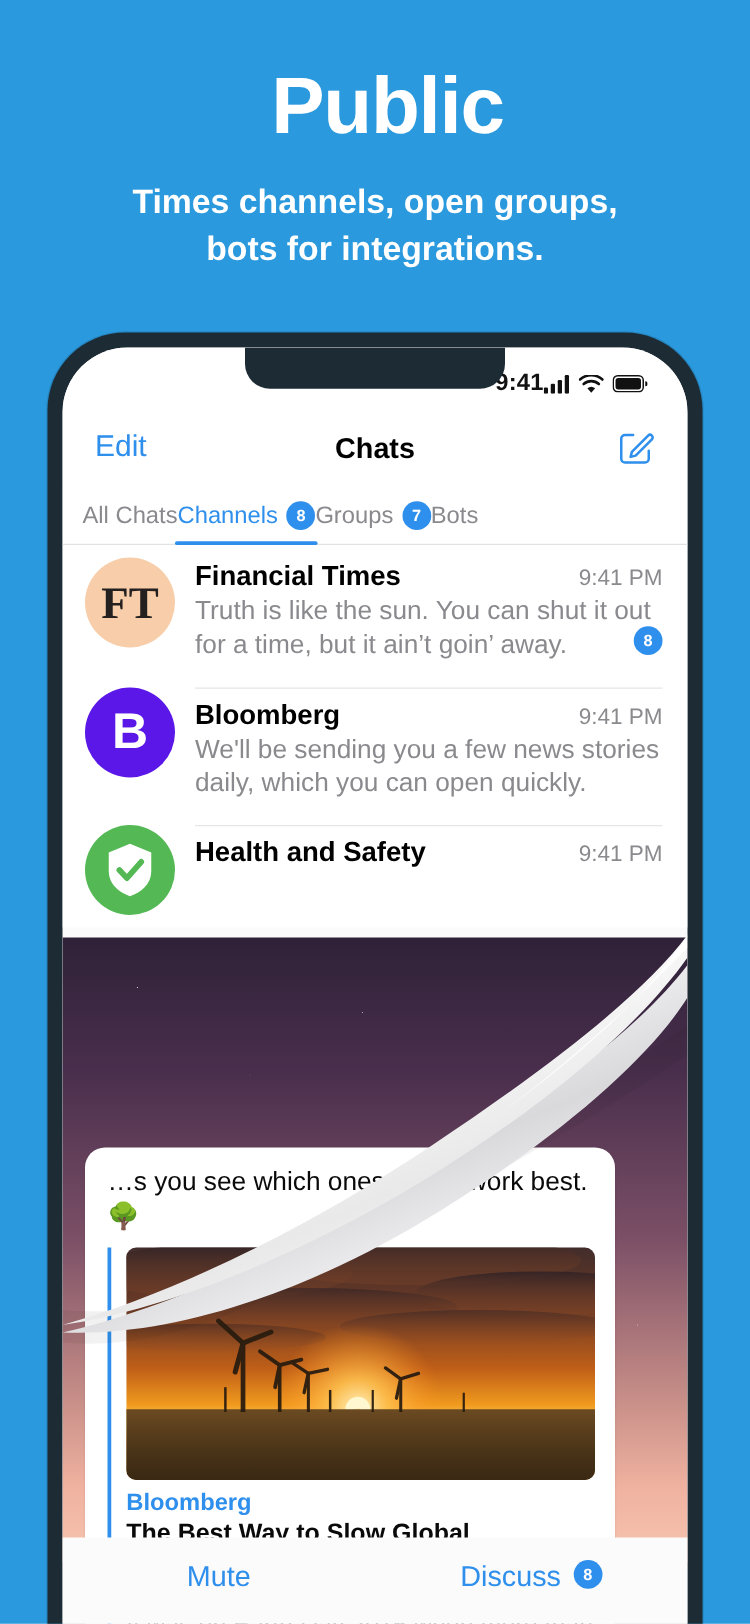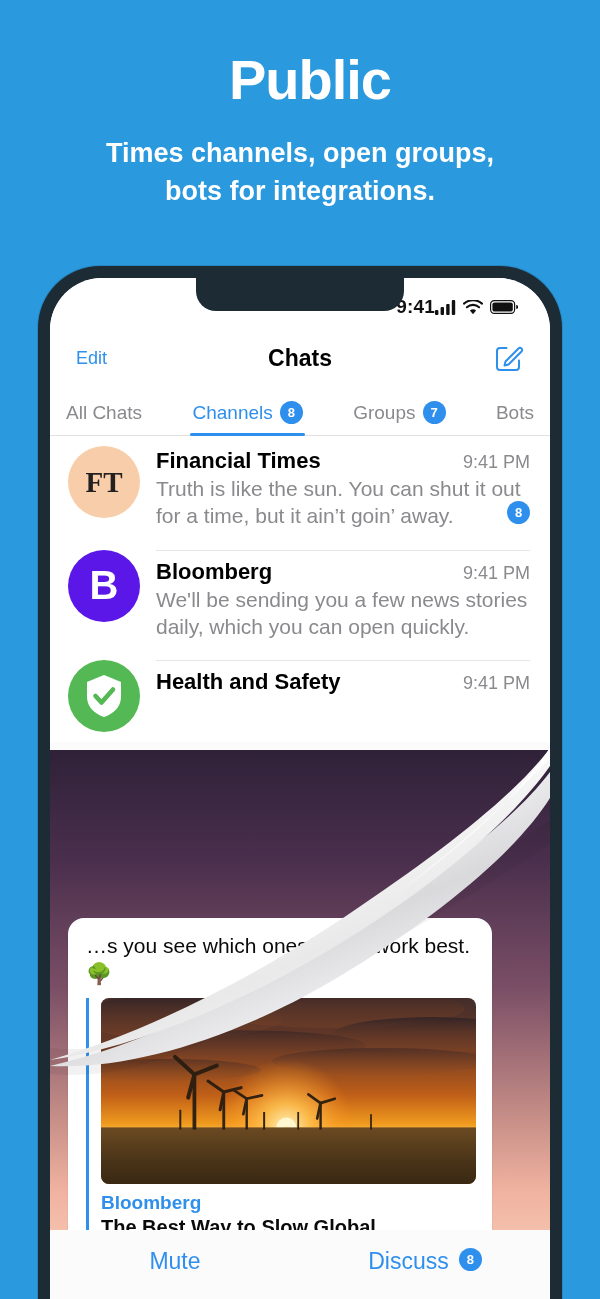--- a/index.html
+++ b/index.html
@@ -19,21 +19,21 @@
   
   .promo {
     position: absolute;
     top: 0; left: 0;
     width: 600px;
     text-align: center;
     padding-top: 52px;
     color: #ffffff;
   }
   .promo-title {
-    font-size: 56px;
+    font-size: 64px;
     font-weight: bold;
     letter-spacing: -1px;
     line-height: 1.0;
     padding-left: 20px;
   }
   .promo-sub {
     margin-top: 26px;
     font-size: 27px;
     font-weight: bold;
     line-height: 1.42;
@@ -101,39 +101,39 @@
     height: 56px;
     background: #ffffff;
     display: flex;
     align-items: center;
     justify-content: space-between;
     padding: 0 26px;
     position: relative;
     z-index: 5;
   }
   .nav-edit {
-    font-size: 18px;
+    font-size: 24px;
     color: #2f8fec;
   }
   .nav-title {
     font-size: 23px;
     font-weight: bold;
     color: #000;
     position: absolute;
     left: 50%;
     transform: translateX(-50%);
   }
 
   
   .tabs {
     height: 50px;
     background: #ffffff;
     display: flex;
     align-items: center;
-    justify-content: space-between;
+    justify-content: flex-start;
     padding: 0 16px;
     border-bottom: 1px solid #e2e2e4;
     position: relative;
     z-index: 5;
   }
   .tab {
     display: flex;
     align-items: center;
     gap: 7px;
     font-size: 19px;
@@ -182,21 +182,21 @@
   .avatar {
     width: 72px; height: 72px;
     border-radius: 50%;
     flex: 0 0 72px;
     display: flex;
     align-items: center;
     justify-content: center;
     font-size: 37px;
     font-weight: bold;
   }
-  .av-ft { background: #f8cda9; color: #23201f; font-family: "Liberation Serif", serif; font-size: 29px; }
+  .av-ft { background: #f8cda9; color: #23201f; font-family: "Liberation Serif", serif; font-size: 36px; }
   .av-b  { background: #5a17e8; color: #ffffff; font-size: 40px; }
   .av-shield { background: #54b955; }
   .chatbody { flex: 1; min-width: 0; padding-top: 2px; }
   .chat-top {
     display: flex;
     justify-content: space-between;
     align-items: baseline;
   }
   .chat-name { font-size: 22px; font-weight: bold; color: #000; }
   .chat-time { font-size: 18px; color: #8a8a8e; white-space: nowrap; }

